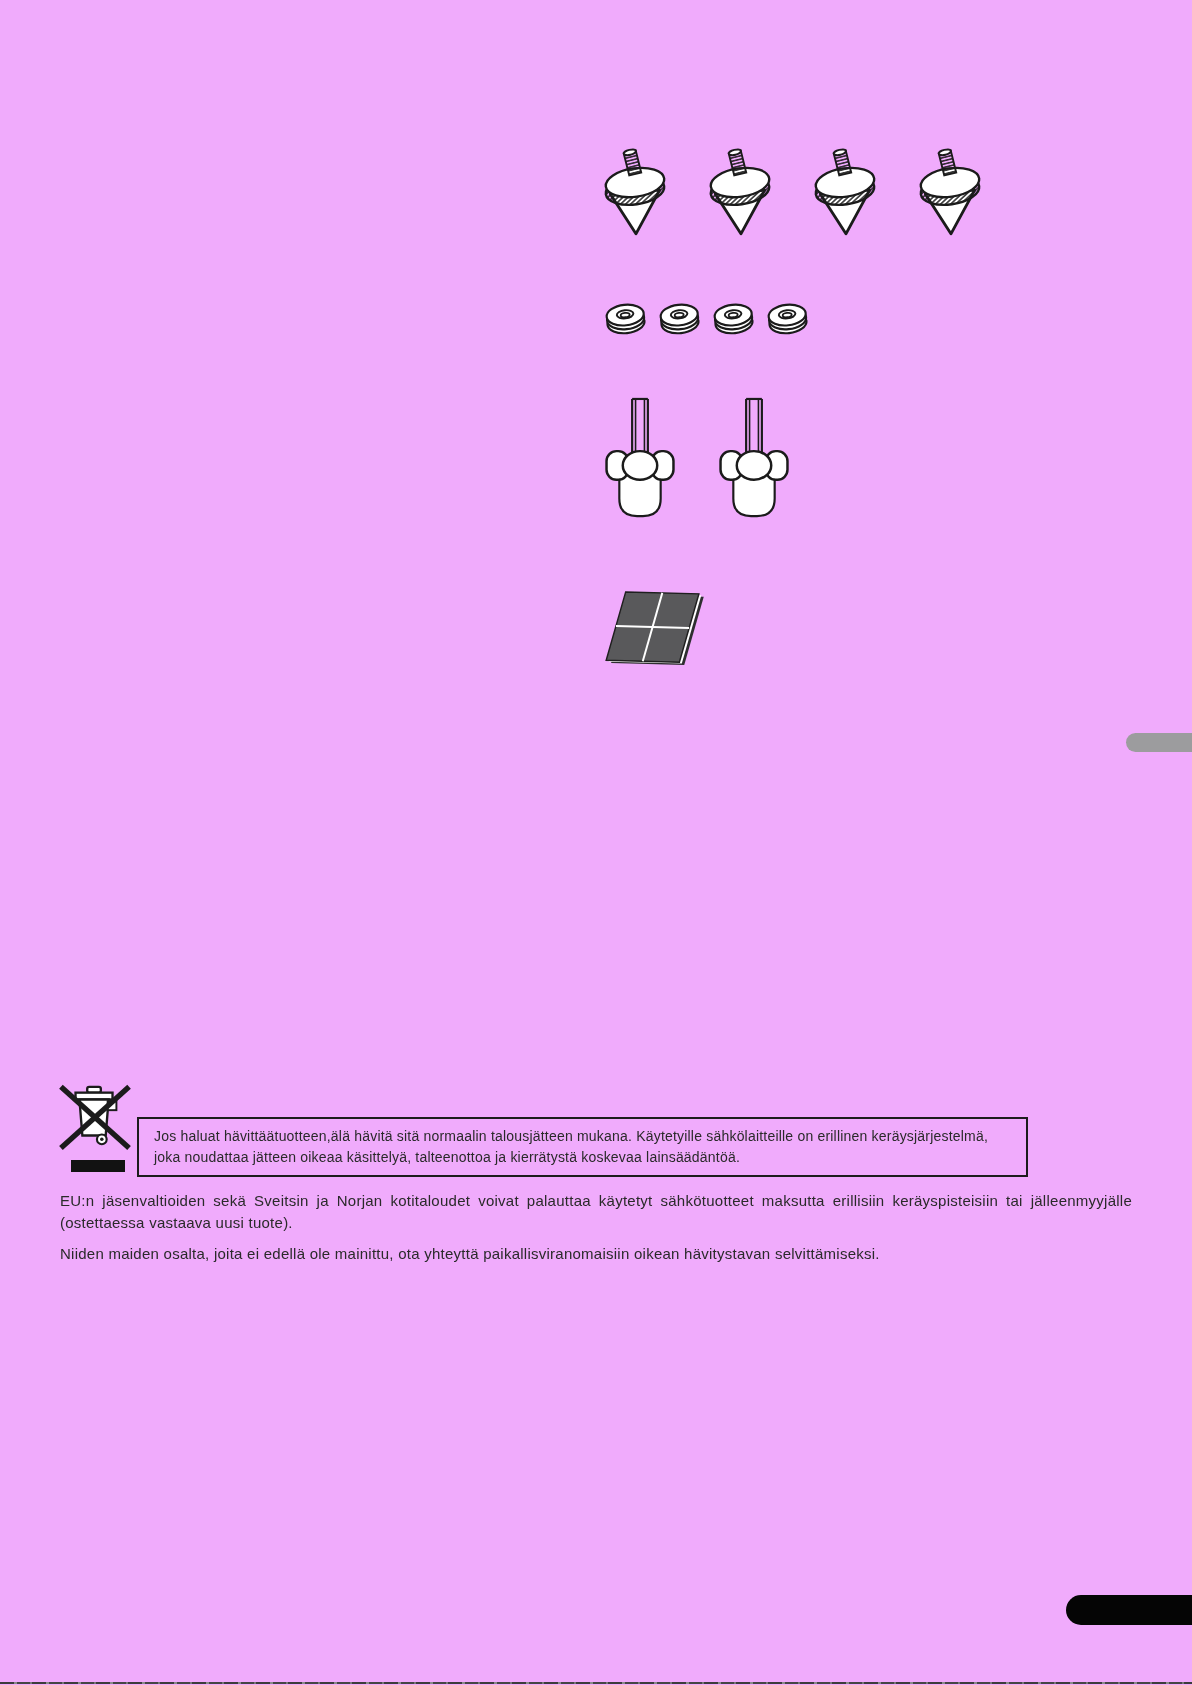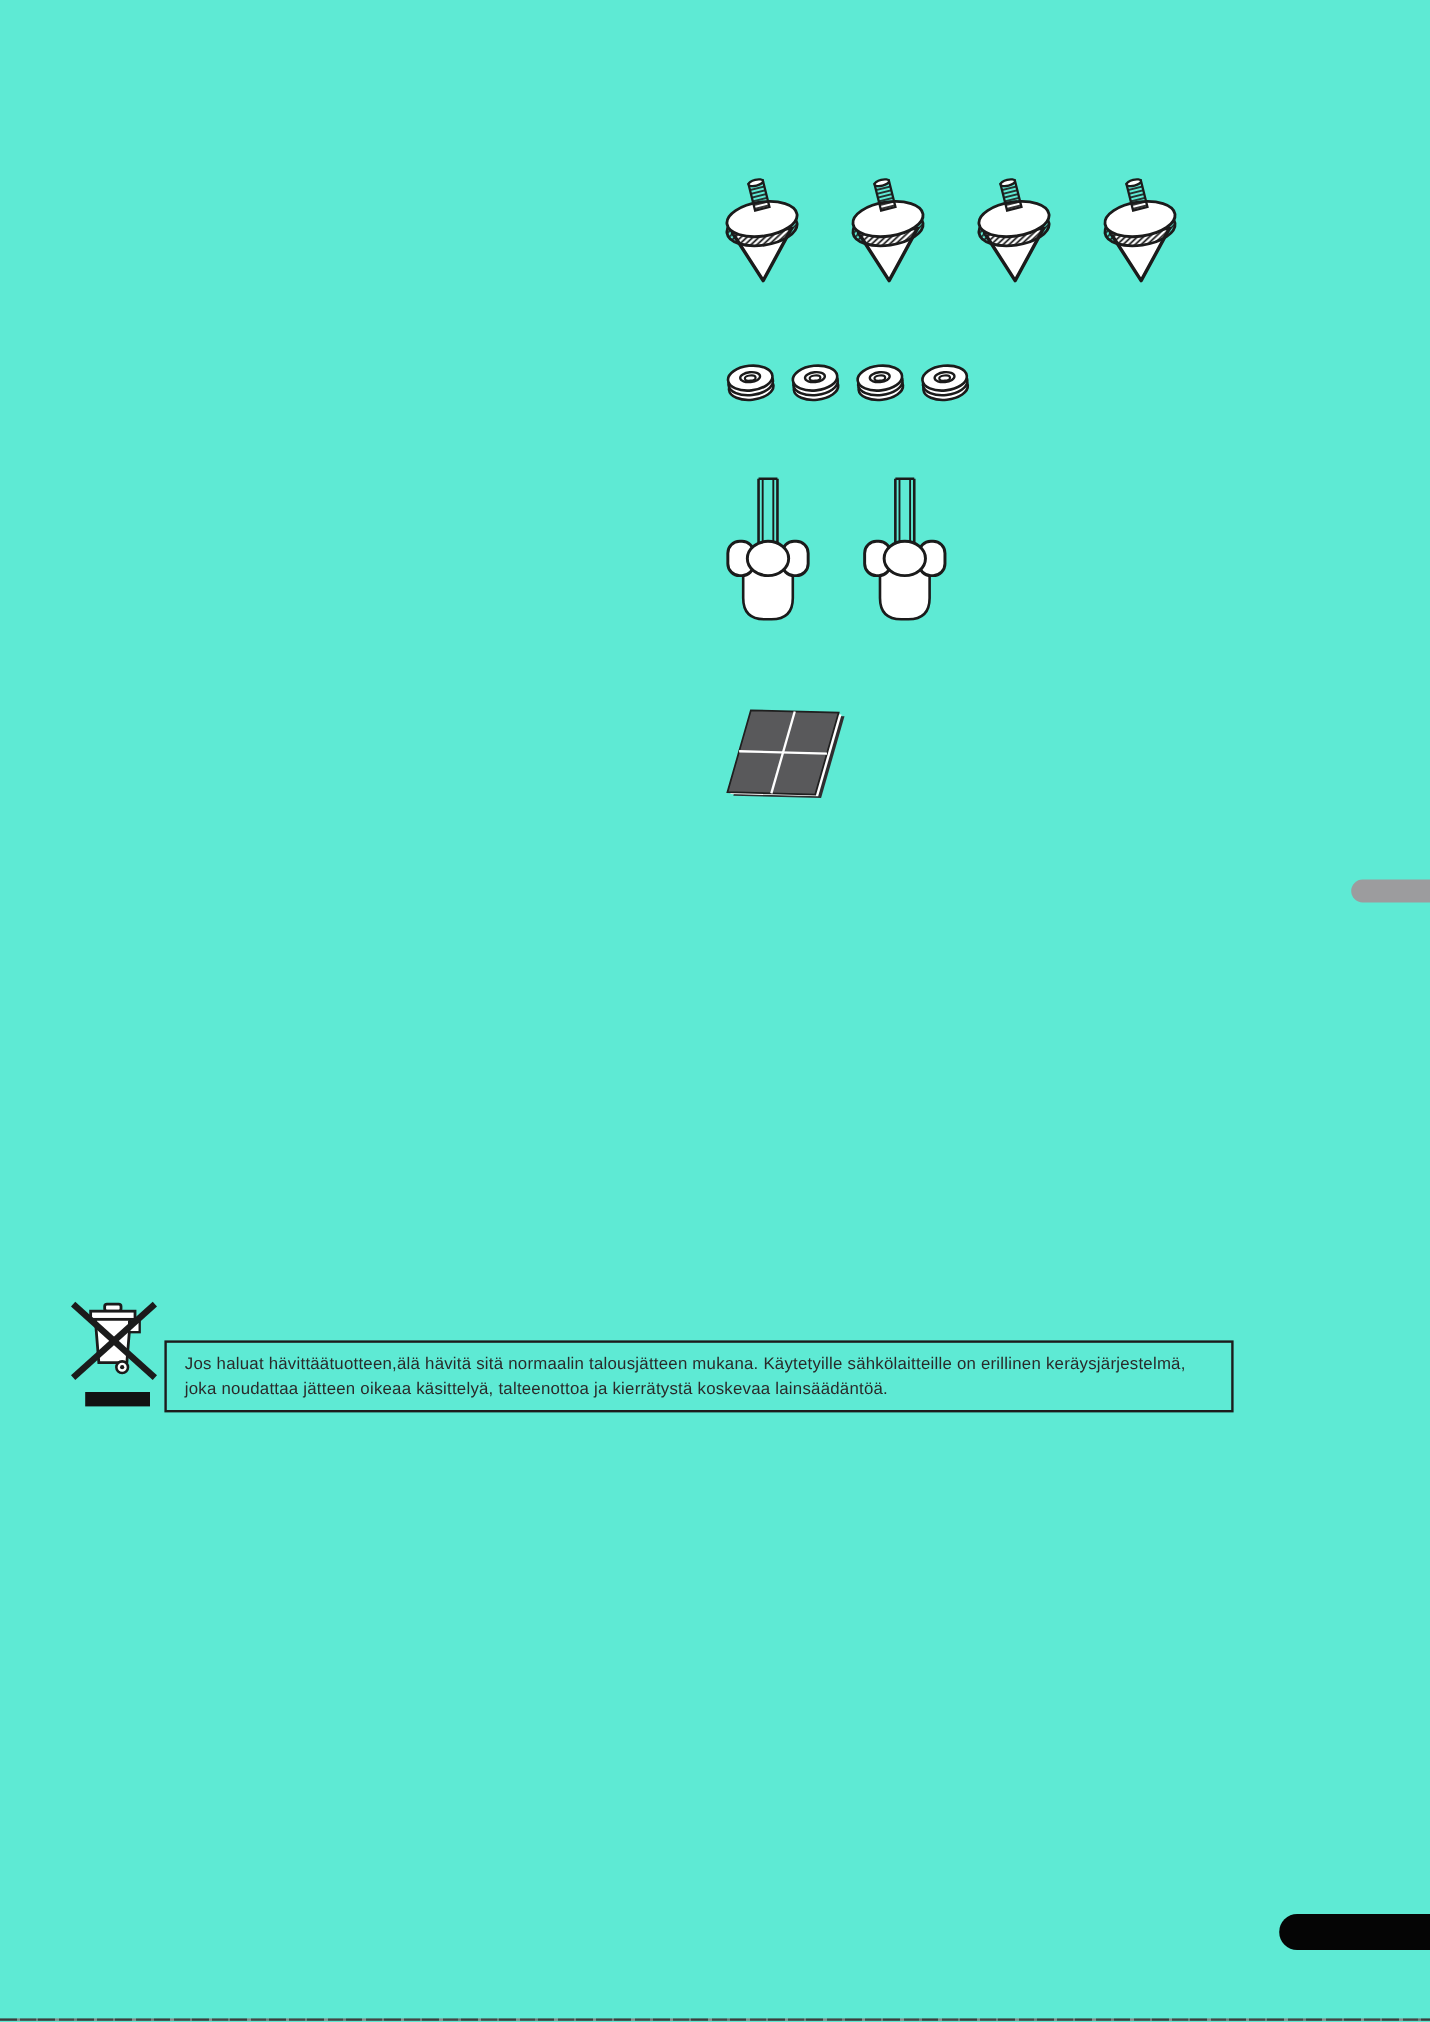--- a/index.html
+++ b/index.html
@@ -1,17 +1,17 @@
 <!DOCTYPE html>
 <html><head>
 <meta charset="utf-8">
 <style>
   html,body { margin:0; padding:0; background:#ffffff; }
   .page {
-    position:relative; width:1192px; height:1685px; background:#5eead4;
+    position:relative; width:1192px; height:1685px; background:#f0abfc;
     font-family:"Liberation Sans", sans-serif; color:#231f20; overflow:hidden;
   }
   .spikes-row  { position:absolute; left:597px; top:148px; display:flex; gap:29px; }
   .washers-row { position:absolute; left:603px; top:299px; display:flex; gap:9px; }
   .bolts-row   { position:absolute; left:603px; top:396px; display:flex; gap:40px; }
   .pad-sheet   { position:absolute; left:602px; top:588px; }
 
   .side-tab-gray {
     position:absolute; right:0; top:733px; width:66px; height:19px;
     border-radius:10px 0 0 10px;
@@ -166,17 +166,19 @@
         <use href="#sym-weee"></use>
       </svg>
     <div class="weee-bar" style="background:#121212"></div>
   </div>
 
   <div class="notice-box">
     <div>Jos haluat hävittäätuotteen,älä hävitä sitä normaalin talousjätteen mukana. Käytetyille sähkölaitteille on erillinen keräysjärjestelmä, joka noudattaa jätteen oikeaa käsittelyä, talteenottoa ja kierrätystä koskevaa lainsäädäntöä.</div>
   </div>
 
   <div class="disposal-text">
+    <p>EU:n jäsenvaltioiden sekä Sveitsin ja Norjan kotitaloudet voivat palauttaa käytetyt sähkötuotteet maksutta erillisiin keräyspisteisiin tai jälleenmyyjälle (ostettaessa vastaava uusi tuote).</p>
+    <p>Niiden maiden osalta, joita ei edellä ole mainittu, ota yhteyttä paikallisviranomaisiin oikean hävitystavan selvittämiseksi.</p>
   </div>
 
   <div class="bottom-edge"></div>
 
 </div>
 
 </body></html>

